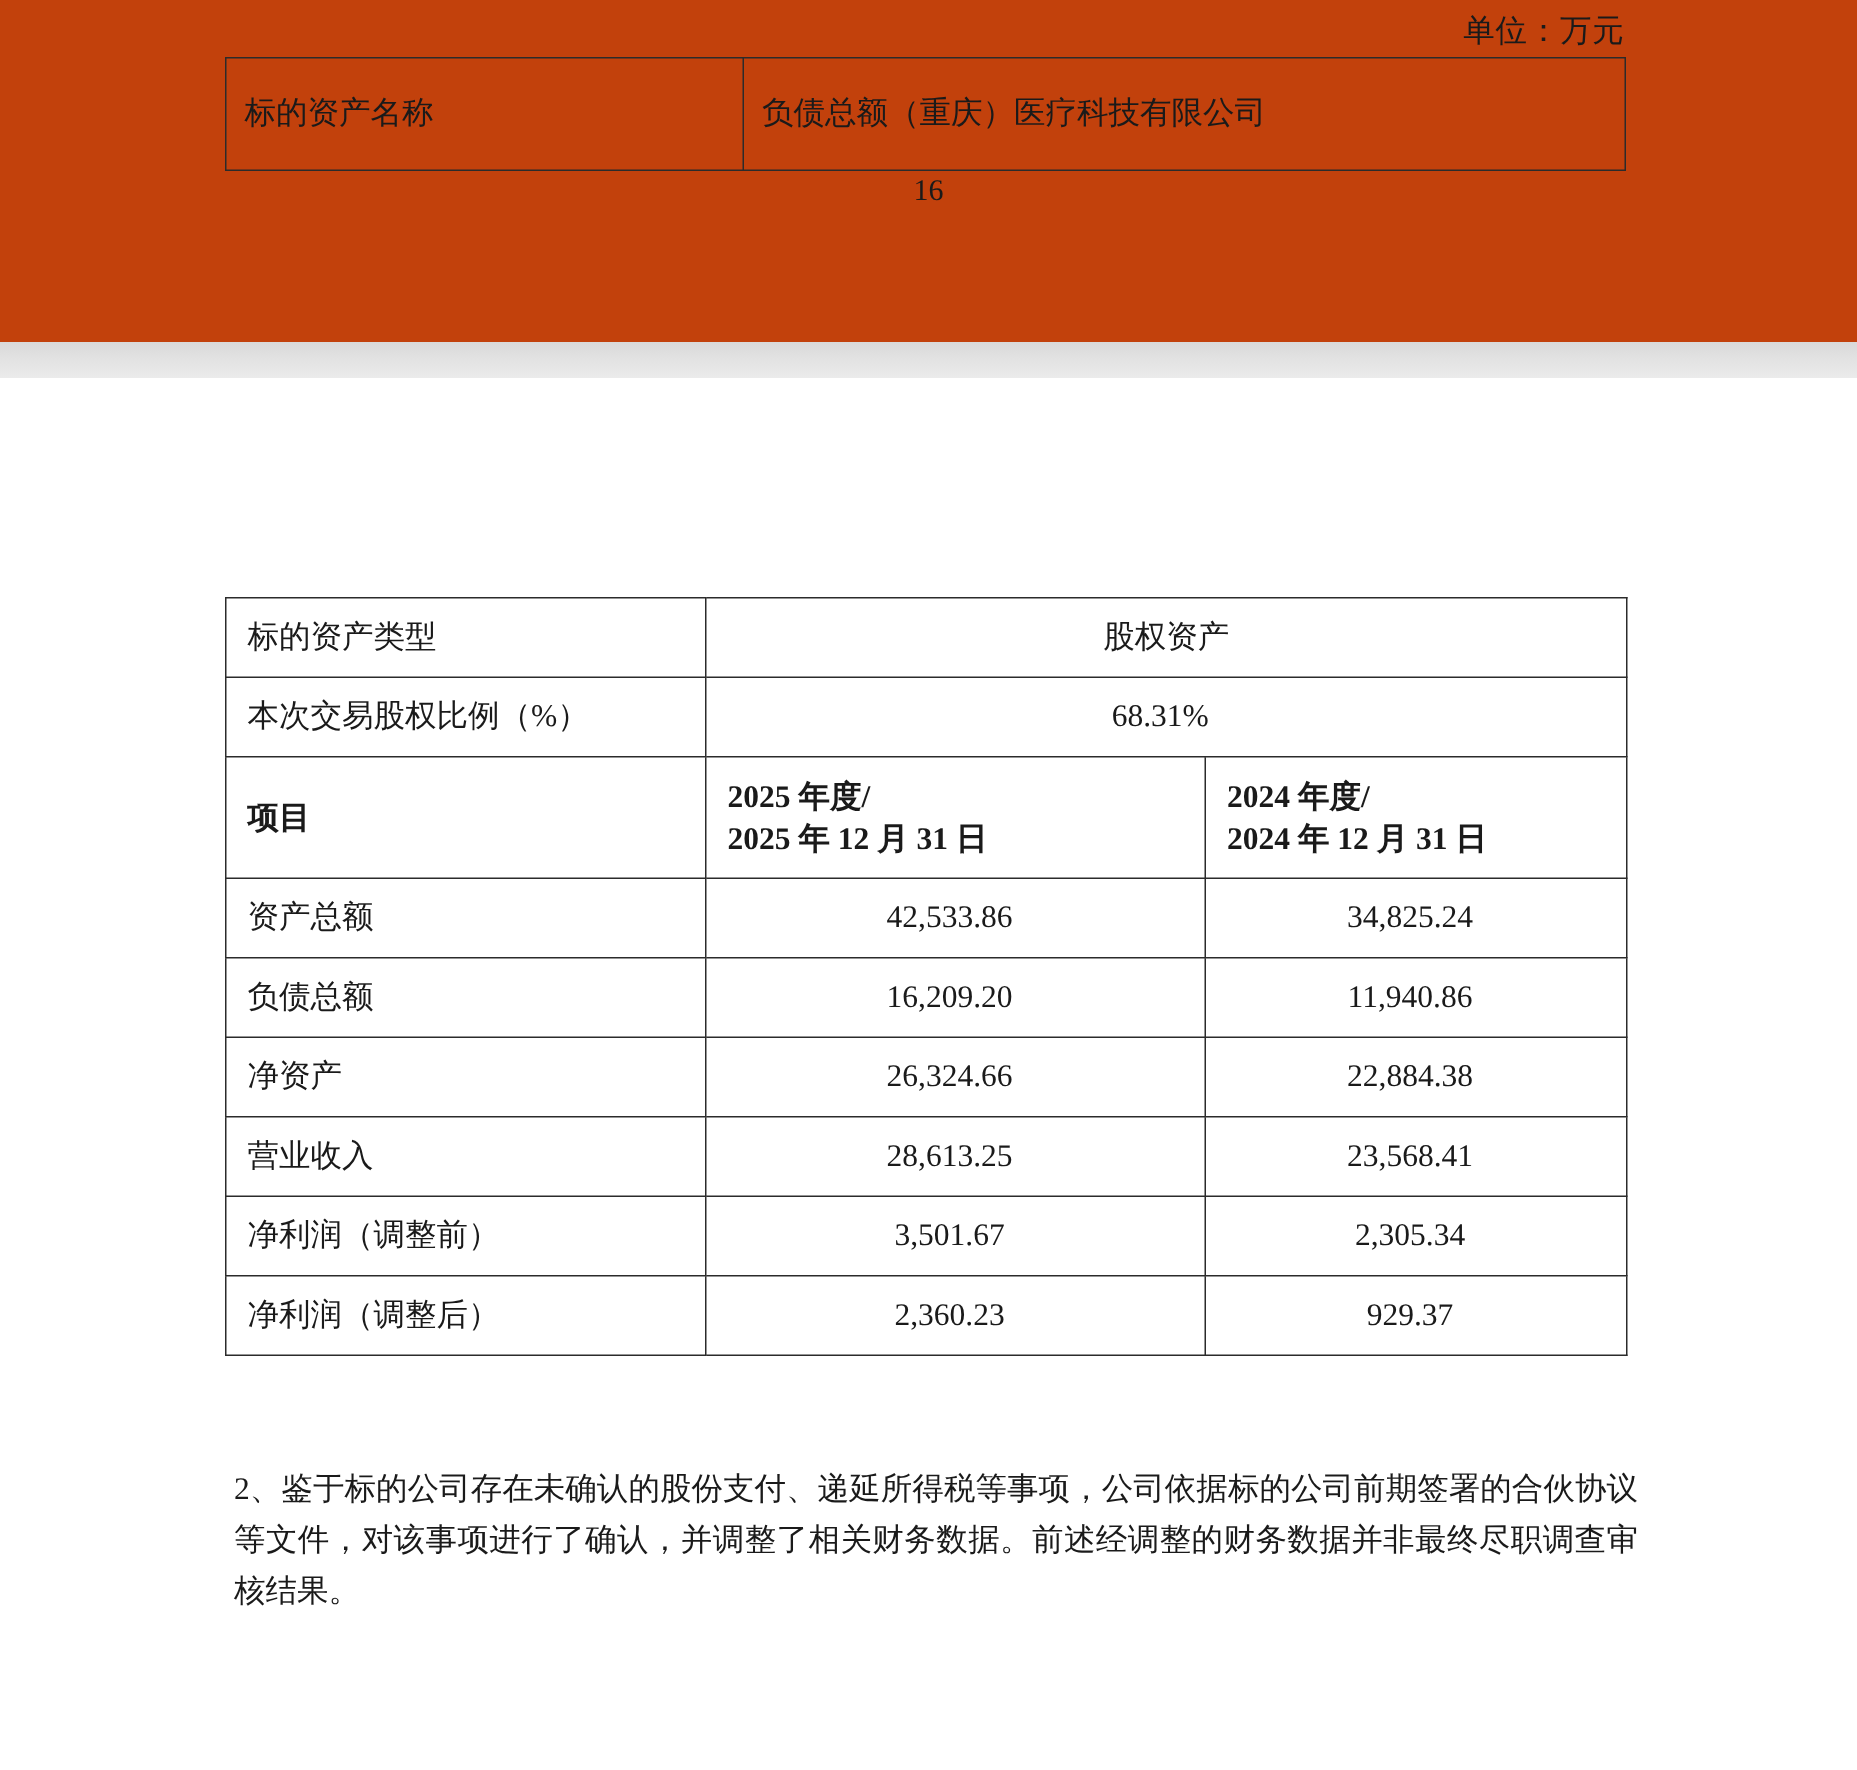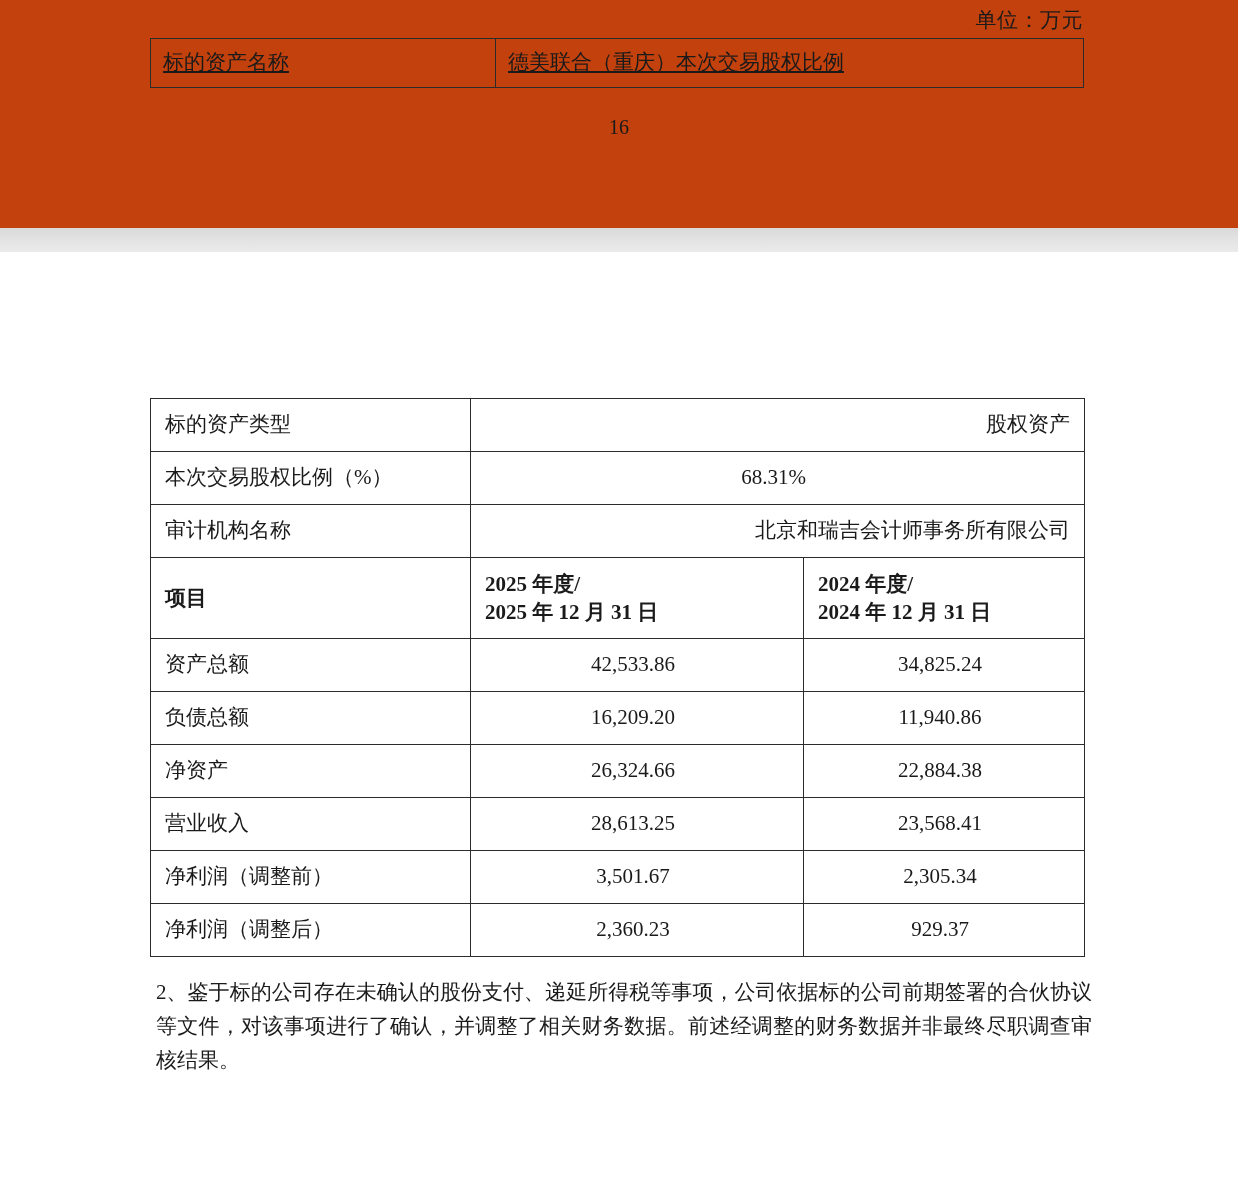--- a/index.html
+++ b/index.html
@@ -47,22 +47,21 @@
 
   
   .tbl-top {
     position: absolute;
     left: 150px;
     top: 38px;
     width: 934px;
   }
   .tbl-top td {
     height: 44px;
-    padding: 2px 12px;
-    text-decoration: underline;
+    padding: 15px 12px;
   }
   .tbl-top td.c-label { width: 320px; }
 
   .page-num {
     position: absolute;
     left: 0;
     top: 116px;
     width: 1238px;
     text-align: center;
     font-size: 20px;
@@ -96,21 +95,21 @@
   }
   .tbl-main td {
     padding: 3px 14px;
     height: 46px;
   }
   .tbl-main col.c1 { width: 320px; }
   .tbl-main col.c2 { width: 333px; }
   .tbl-main col.c3 { width: 281px; }
 
   .cell-label   { text-align: left; }
-  .cell-value   { text-align: right; }
+  .cell-value   { text-align: center; }
   .cell-num     { text-align: center; padding-right: 22px !important; }
   .cell-pct     { text-align: center; padding-right: 22px !important; margin-left: 36px; }
 
   .row-header td {
     font-weight: bold;
     text-align: left;
     height: 74px;
     line-height: 1.35;
   }
   .row-header td.cell-label {
@@ -145,21 +144,21 @@
 <body>
 
 <div class="page-top">
 
   <div class="unit-line">单位：万元</div>
 
   <table class="tbl tbl-top">
     <tbody>
       <tr>
         <td class="c-label">标的资产名称</td>
-        <td>德美联合（重庆）本次交易股权比例</td>
+        <td>负债总额（重庆）医疗科技有限公司</td>
       </tr>
     </tbody>
   </table>
 
   <div class="page-num">16</div>
 </div>
 
 <div class="break-band"></div>
 
 <div class="page-bottom">
@@ -176,24 +175,20 @@
         <td class="cell-label">标的资产类型</td>
         <td class="cell-value" colspan="2">股权资产</td>
       </tr>
 
       <tr>
         <td class="cell-label">本次交易股权比例（%）</td>
         <td class="cell-pct" colspan="2">68.31%</td>
       </tr>
 
 
-      <tr>
-        <td class="cell-label">审计机构名称</td>
-        <td class="cell-value" colspan="2">北京和瑞吉会计师事务所有限公司</td>
-      </tr>
 
       <tr class="row-header">
         <td class="cell-label">项目</td>
         <td>
           <span class="hdr-line">2025 年度/</span>
           <span class="hdr-line">2025 年 12 月 31 日</span>
         </td>
         <td>
           <span class="hdr-line">2024 年度/</span>
           <span class="hdr-line">2024 年 12 月 31 日</span>

